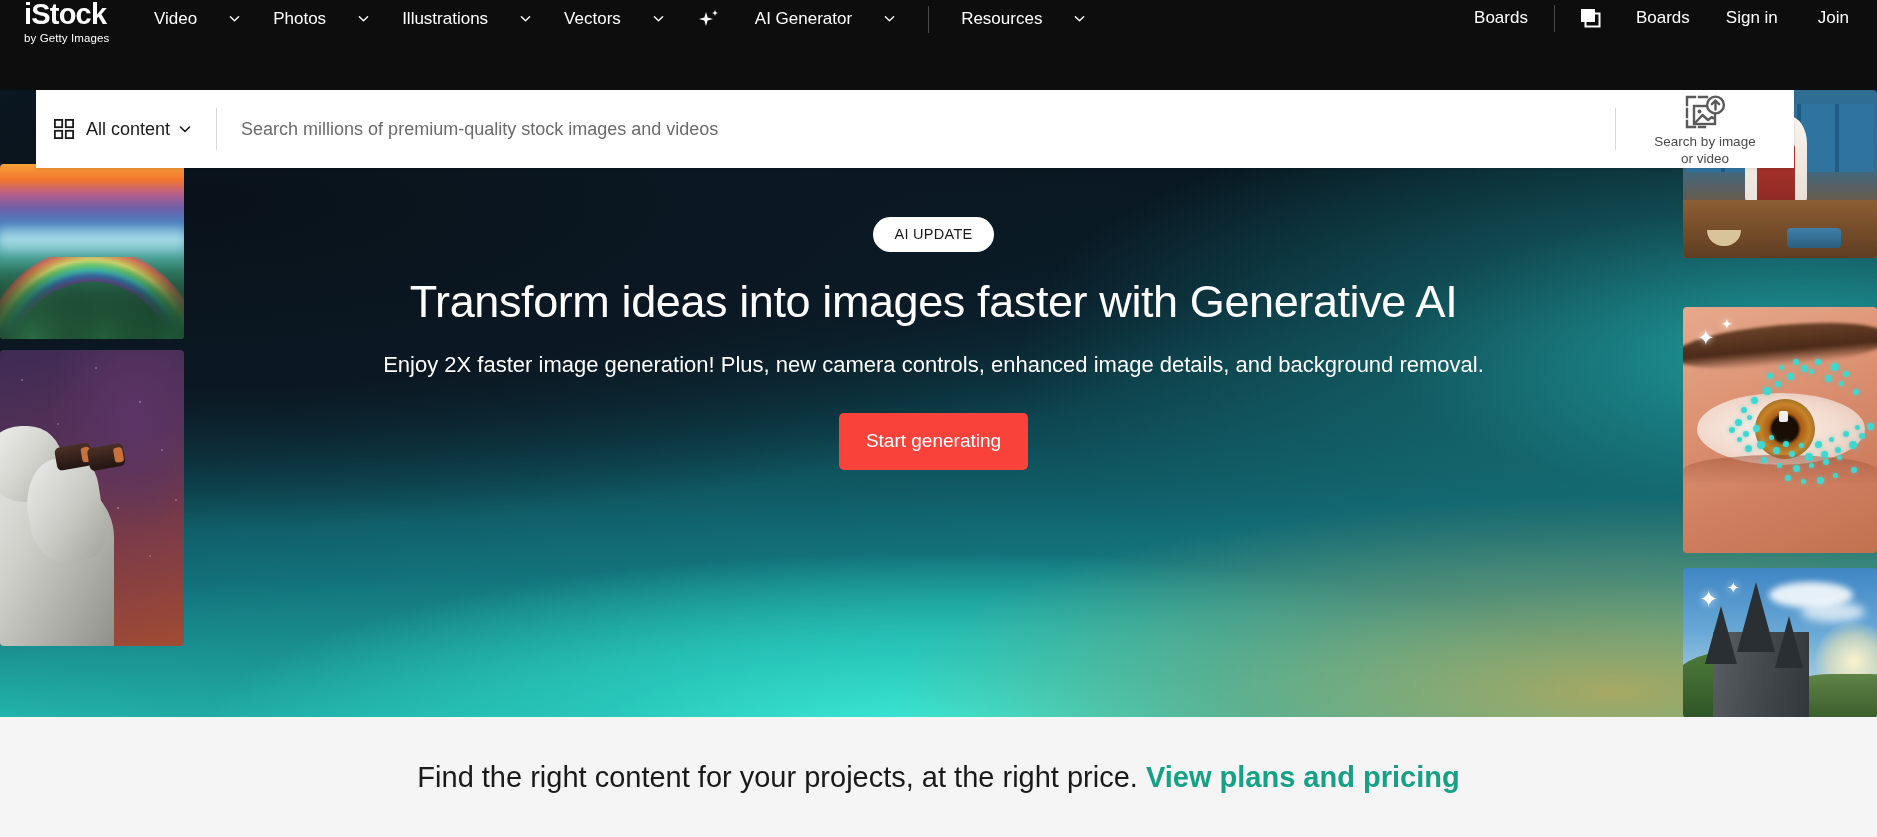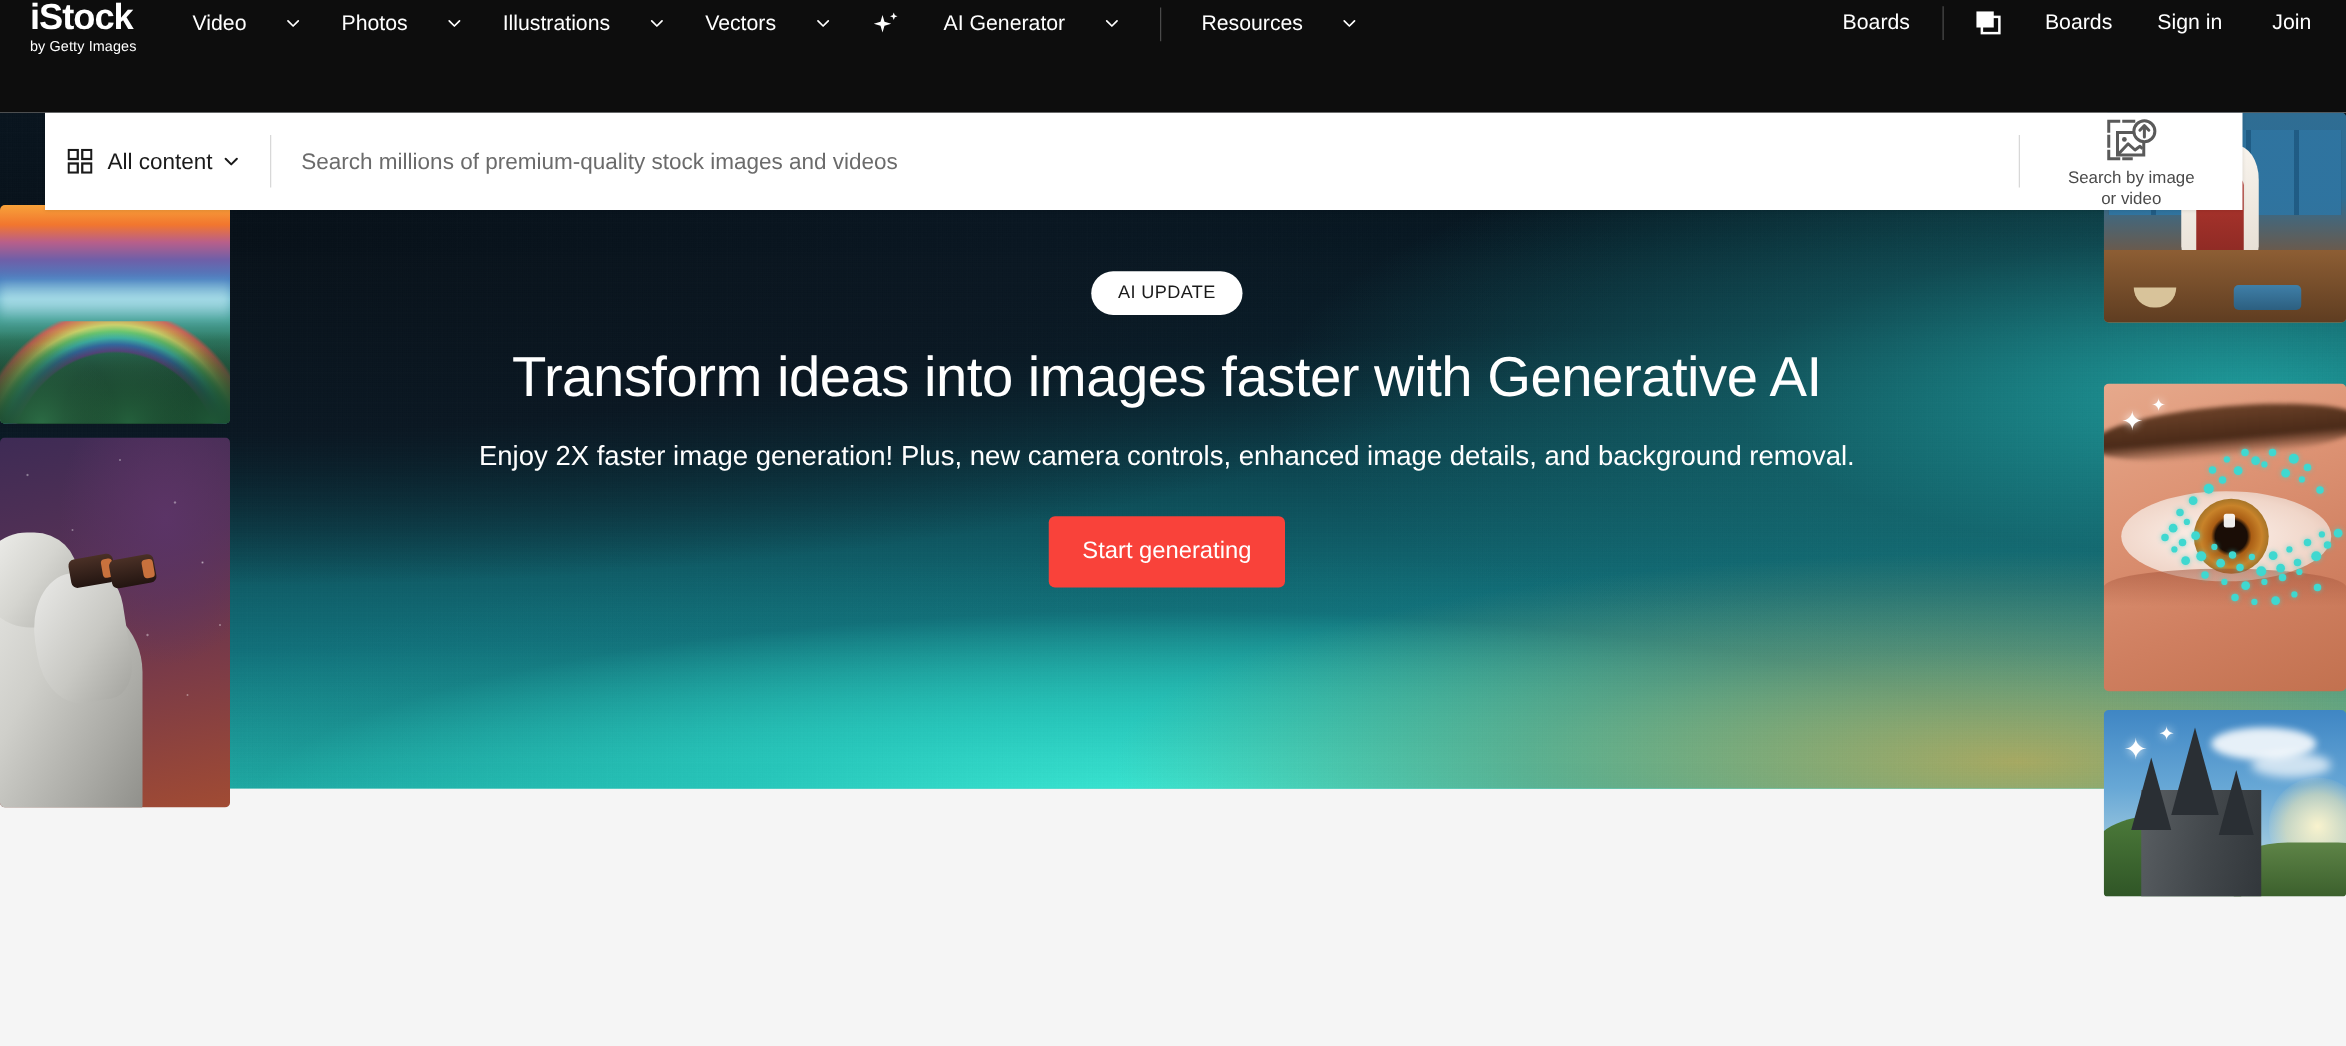--- a/index.html
+++ b/index.html
@@ -74,21 +74,21 @@
     display: inline-block; width: 20px; height: 19px;
     margin-right: 11px; position: relative; top: 0px;
   }
   .pricing-link { margin-right: 0; }
   .signin-link { margin-left: 36px; }
   .join-link { margin-left: 40px; }
 
   
   .hero {
     position: absolute; top: 90px; left: 0;
-    width: 1877px; height: 541px;
+    width: 1877px; height: 627px;
     overflow: hidden;
   }
 
   .hero-bg {
     position: absolute; inset: 0;
     background:
       radial-gradient(ellipse 62% 50% at 86% 96%, rgba(178,168,92,0.92) 0%, rgba(150,150,95,0.45) 34%, rgba(90,130,120,0.0) 62%),
       radial-gradient(ellipse 60% 46% at 50% 104%, #3ff0da 0%, #27c7bb 32%, rgba(20,120,125,0.20) 66%, rgba(10,26,38,0) 85%),
       radial-gradient(ellipse 58% 62% at 96% 42%, #1e9c9c 0%, rgba(22,110,115,0.55) 38%, rgba(10,26,38,0) 72%),
       radial-gradient(ellipse 75% 65% at 10% 18%, #081119 0%, #0a1722 45%, rgba(10,26,38,0) 80%),
@@ -700,14 +700,19 @@
           <circle cx="31.5" cy="11" r="8.4" fill="#ffffff" stroke="#5a5a5a" stroke-width="2.4"></circle>
           <path d="M31.5 15.6 V6.8 M27.9 10.2 L31.5 6.5 L35.1 10.2" fill="none" stroke="#5a5a5a" stroke-width="2.4" stroke-linecap="round" stroke-linejoin="round"></path>
         </svg>
       </span>
       <span class="sbi-label">Search by image
 or video</span>
     </div>
 
   </div>
 
+  <div class="bottom-band">
+    <div class="band-text">
+      <span>Find the right content for your projects, at the right price. </span><a class="band-link">View plans and pricing</a>
+    </div>
+  </div>
 
 </div>
 
 </body></html>

